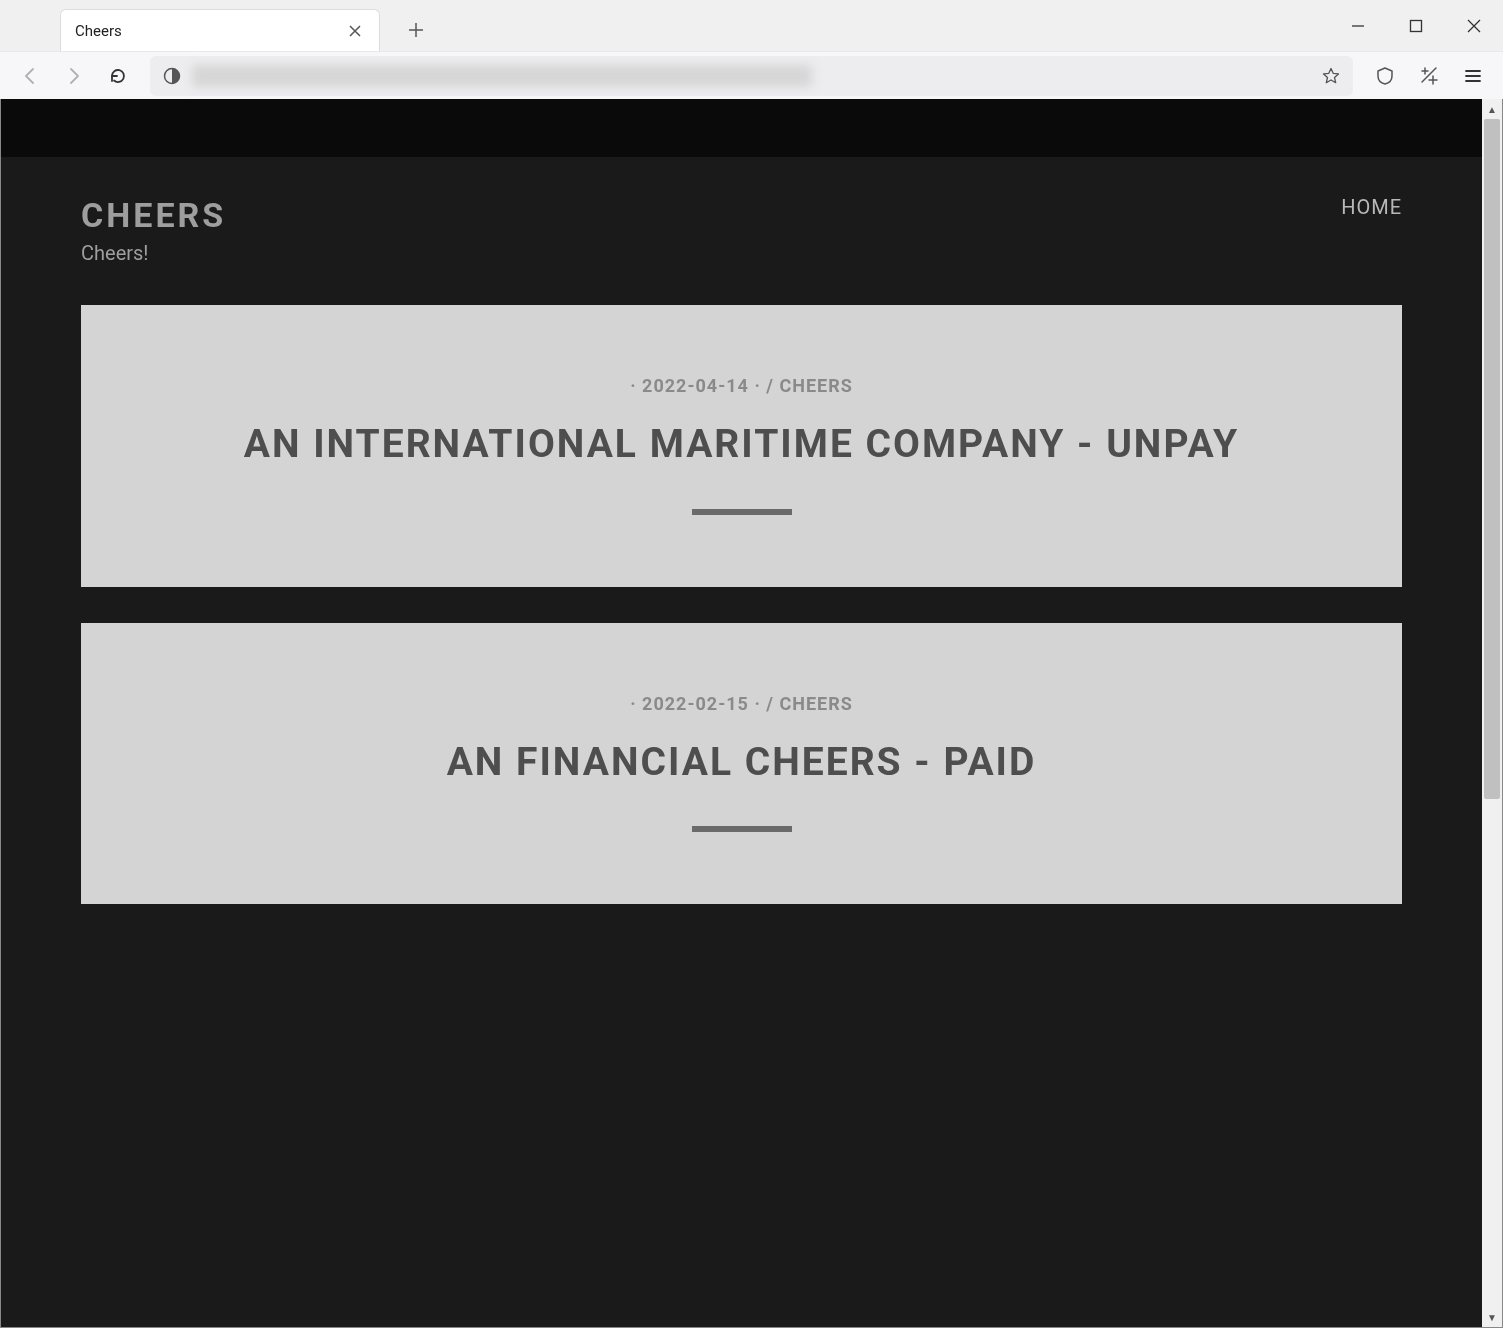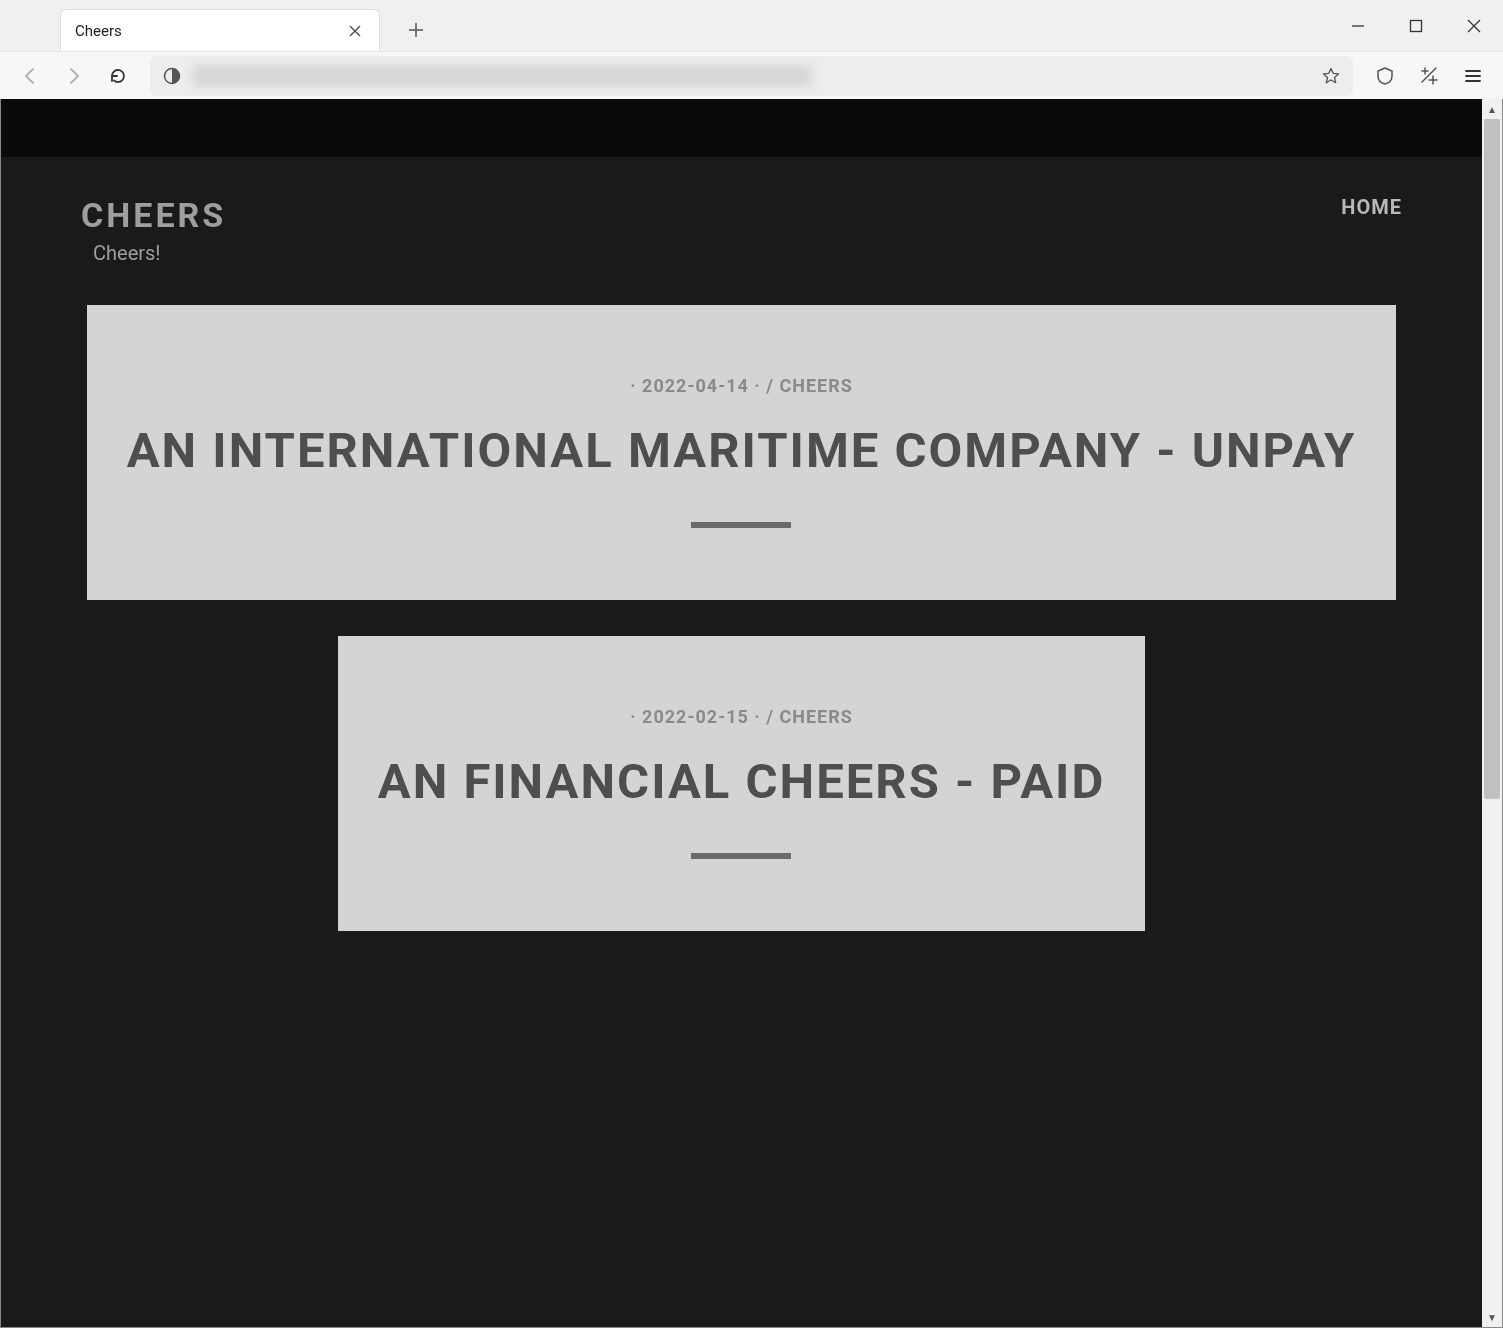--- a/index.html
+++ b/index.html
@@ -34,27 +34,27 @@
     .scrollbar-v { position: absolute; right: 0; top: 0; width: 20px; height: 100%; background: #f0f0f0; }
     .scrollbar-v .arrow-up, .scrollbar-v .arrow-down { position: absolute; width: 20px; height: 20px; display:flex; align-items:center; justify-content:center; font-size:10px; color:#555; cursor:pointer; }
     .scrollbar-v .arrow-up { top: 0; }
     .scrollbar-v .arrow-down { bottom: 0; }
     .scrollbar-v .thumb { position: absolute; top: 20px; left: 2px; width: 16px; height: 680px; background: #c0c0c0; border-radius: 2px; cursor:pointer; }
     
     .page { background: #1a1a1a; margin-right: 20px; height: 100%; color: #9a9a9a; }
     .top-black { height: 58px; background: #0a0a0a; }
     .header { display: flex; align-items: flex-start; justify-content: space-between; padding: 38px 80px 0; }
     .brand h1 { font-size: 34px; font-weight: 700; letter-spacing: 3px; color: #9e9e9e; }
-    .brand .sub { font-size: 20px; color: #9e9e9e; margin-top: 6px; margin-left: 12px; }
-    .nav a { color: #b8b8b8; font-size: 20px; font-weight: 700; letter-spacing: 1px; text-decoration: none; }
+    .brand .sub { font-size: 20px; color: #9e9e9e; margin-top: 6px; }
+    .nav a { color: #b8b8b8; font-size: 20px; font-weight: 400; letter-spacing: 1px; text-decoration: none; }
     
-    .cards { padding: 40px 80px 0; display: flex; flex-direction: column; gap: 36px; align-items: center; }
+    .cards { padding: 40px 80px 0; display: flex; flex-direction: column; gap: 36px; }
     .card { background: #d4d4d4; padding: 70px 40px 72px; text-align: center; }
     .meta { font-size: 18px; font-weight: 700; letter-spacing: 1px; color: #8a8a8a; }
-    .title { font-size: 49px; font-weight: 700; letter-spacing: 2px; color: #4e4e4e; margin-top: 22px; line-height: 1.35; }
+    .title { font-size: 39px; font-weight: 700; letter-spacing: 2px; color: #4e4e4e; margin-top: 22px; line-height: 1.35; }
     .rule { width: 100px; height: 6px; background: #6a6a6a; margin: 38px auto 0; }
   </style>
 </head>
 <body>
 
 <div class="browser-chrome">
   <div class="tab-strip">
     <div class="tab">
       <span class="tab-title">Cheers</span>
       <span class="tab-close">

